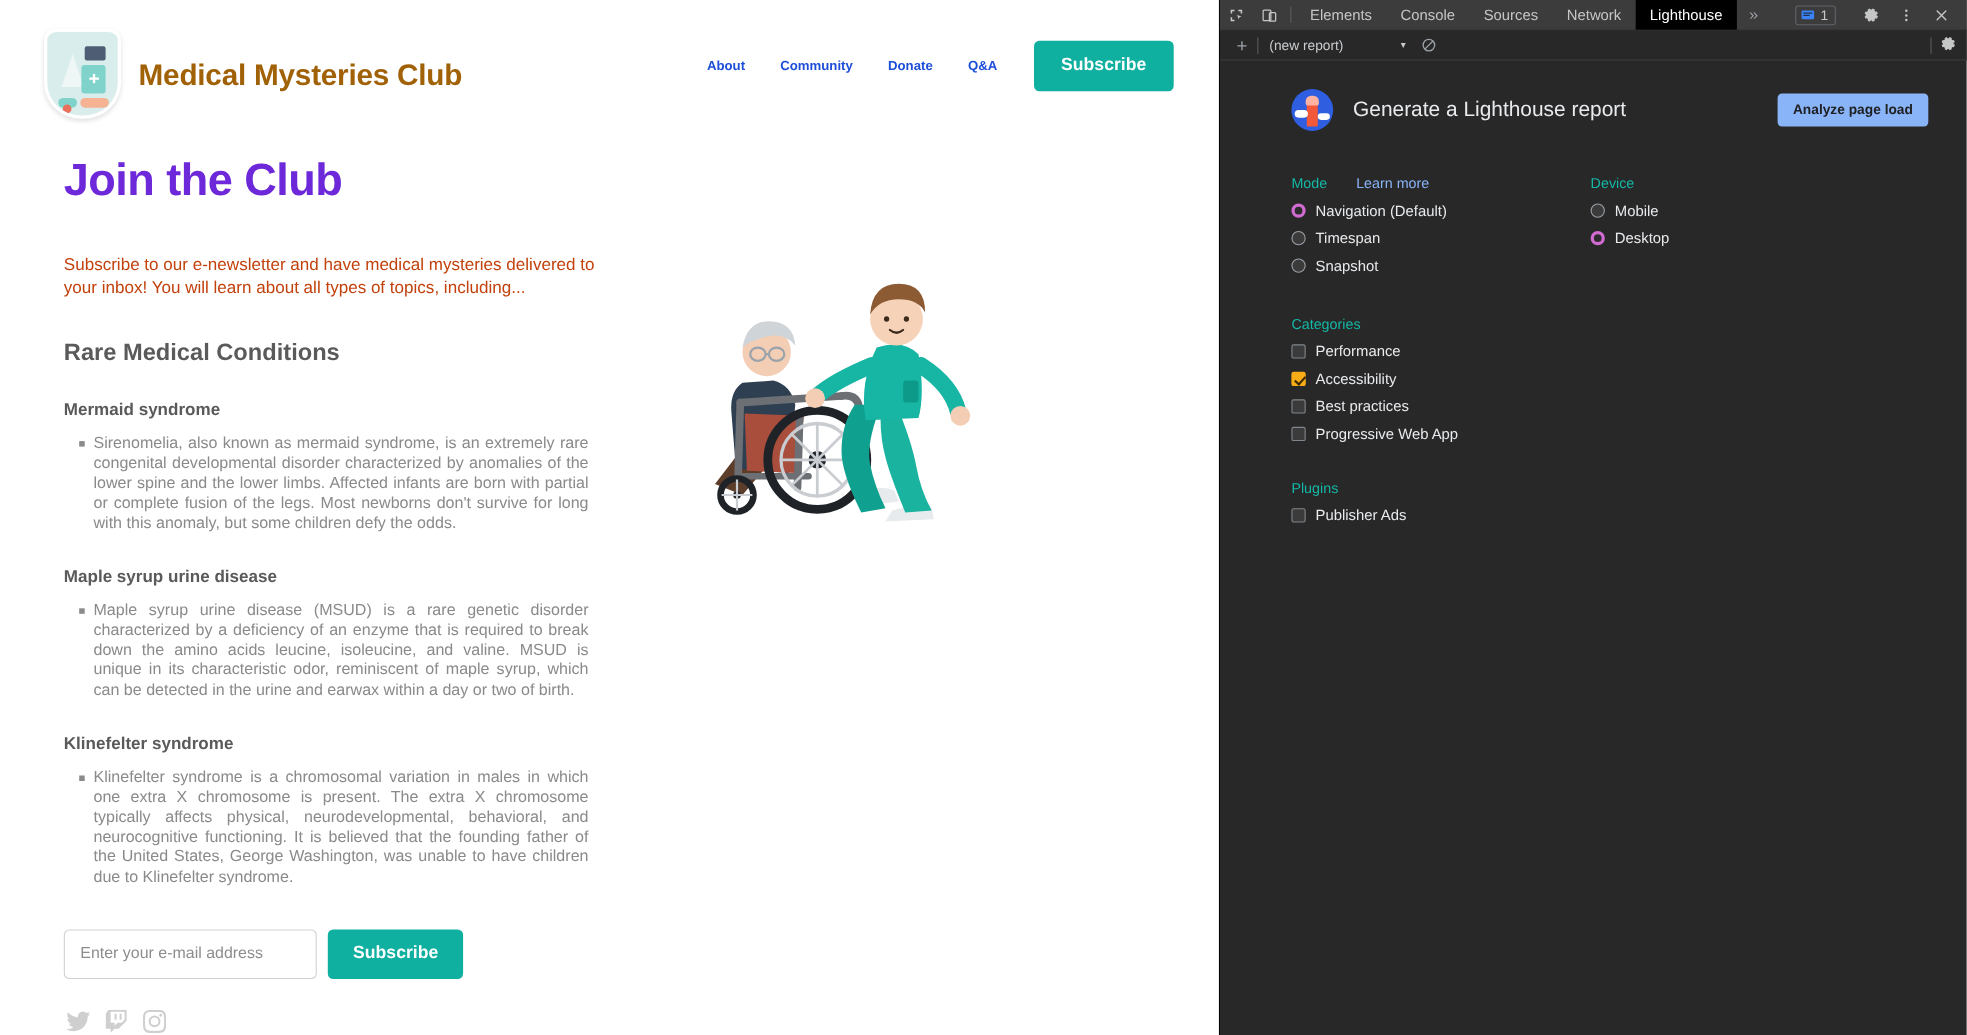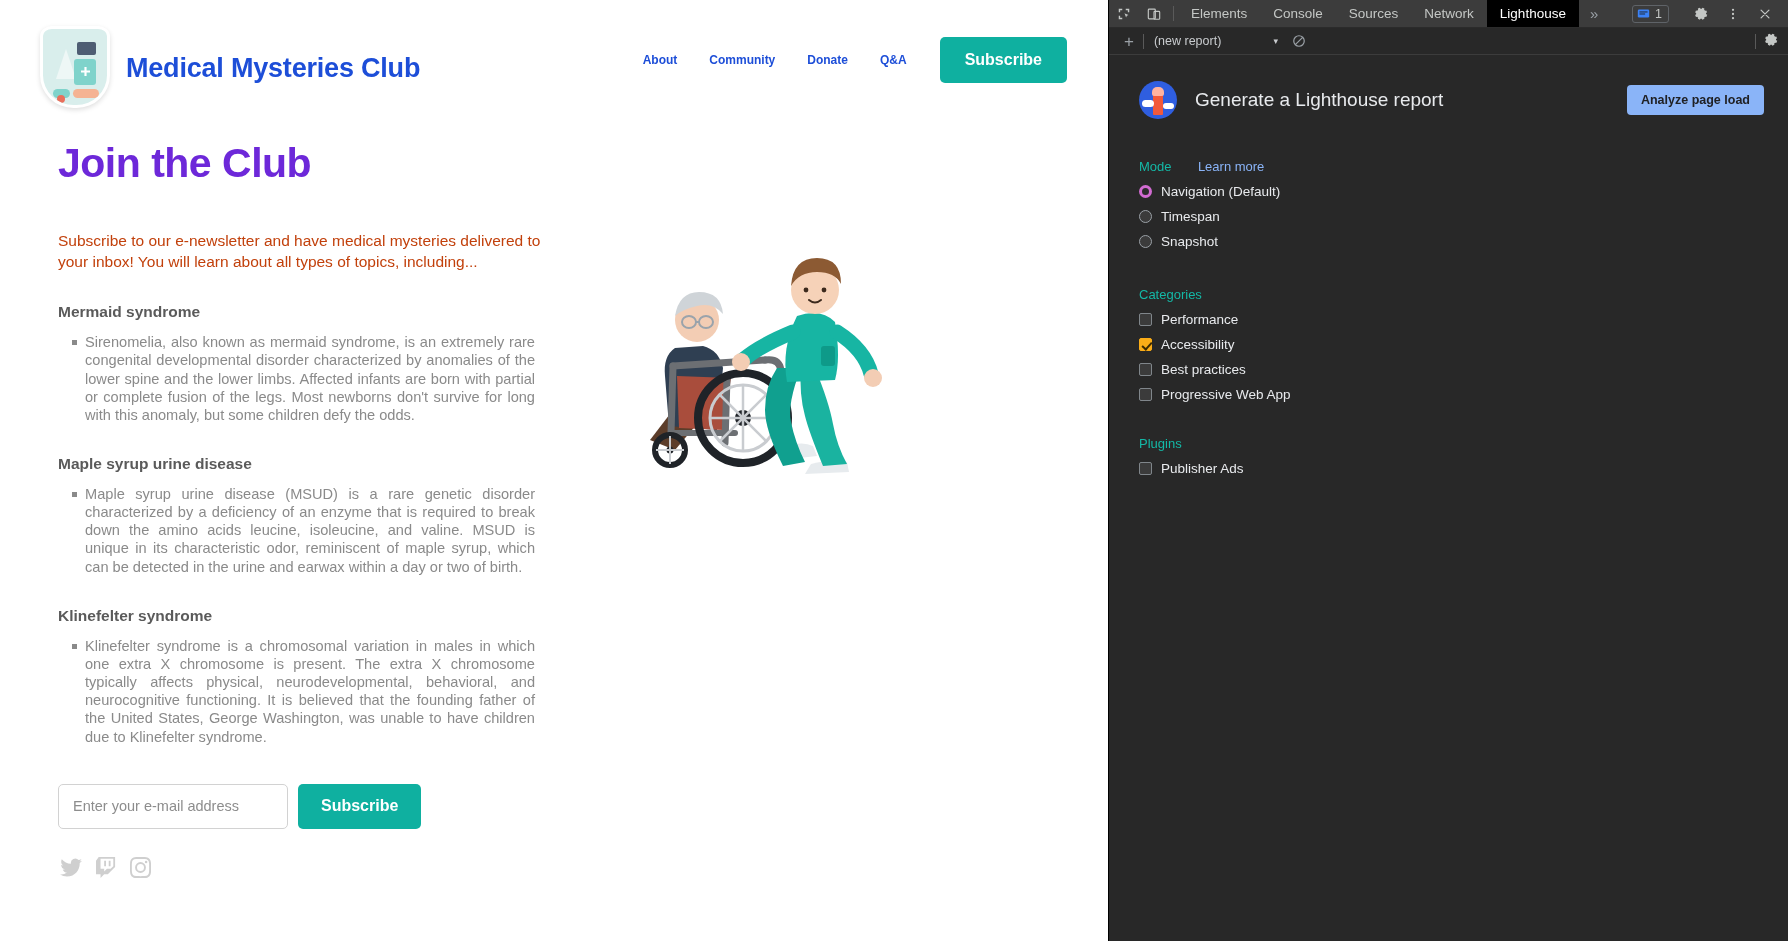--- a/index.html
+++ b/index.html
@@ -70,21 +70,21 @@
   }
   .shield .pill2 {
     position:absolute; left:10px; top:60px; width:17px; height:9px;
     border-radius:5px; background:#7fd3cb;
   }
   .shield .dot-red {
     position:absolute; left:14px; top:66px; width:8px; height:8px;
     border-radius:50%; background:#e8705c;
   }
   .brand-title {
-    color: #1d4ed8;
+    color: #a16207;
     font-size: 27px;
     font-weight: 700;
     letter-spacing: -0.2px;
     white-space: nowrap;
   }
   .nav {
     margin-left: auto;
     display: flex;
     align-items: center;
     gap: 0;
@@ -285,21 +285,21 @@
   .report-select {
     display:flex; align-items:center; justify-content:space-between;
     min-width: 140px; padding: 0 6px 0 10px;
     color:#c9cccf; font-size:12.5px; cursor:pointer;
   }
   .caret { font-size: 9px; color:#c9cccf; margin-left: 26px;}
   .clear-btn { padding: 0 8px; cursor:pointer; display:flex; align-items:center;}
   .gear-right { margin-left:auto; display:flex; align-items:center; padding-right:9px; gap:8px;}
 
   
-  .lh-body { flex: 1; padding: 26px 0 0 0; overflow:hidden; }
+  .lh-body { flex: 1; padding: 26px 11px 0 0; overflow:hidden;margin-left:35px; }
   .lh-head {
     display: flex; align-items: center;
     padding: 0 24px 0 30px;
   }
   .lh-logo {
     width: 38px; height: 38px; border-radius: 50%;
     background: #2f5ee0;
     position: relative; overflow:hidden;
     flex: 0 0 auto;
   }
@@ -423,20 +423,21 @@
         <span class="nav-link">Donate</span>
         <span class="nav-link">Q&amp;A</span>
         <button class="nav-cta">Subscribe</button>
       </div>
     </div>
 
     <div class="page-body">
       <div class="col-left">
         <h1 class="page-title">Join the Club</h1>
         <p class="intro">Subscribe to our e-newsletter and have medical mysteries delivered to your inbox! You will learn about all types of topics, including...</p>
+        <h2 class="section-title">Rare Medical Conditions</h2>
 
         <h3 class="item-title">Mermaid syndrome</h3>
         <ul class="bullets">
           <li>Sirenomelia, also known as mermaid syndrome, is an extremely rare congenital developmental disorder characterized by anomalies of the lower spine and the lower limbs. Affected infants are born with partial or complete fusion of the legs. Most newborns don't survive for long with this anomaly, but some children defy the odds.</li>
         </ul>
 
         <h3 class="item-title">Maple syrup urine disease</h3>
         <ul class="bullets">
           <li>Maple syrup urine disease (MSUD) is a rare genetic disorder characterized by a deficiency of an enzyme that is required to break down the amino acids leucine, isoleucine, and valine. MSUD is unique in its characteristic odor, reminiscent of maple syrup, which can be detected in the urine and earwax within a day or two of birth.</li>
         </ul>
@@ -635,20 +636,33 @@
           <div class="optrow">
             <span class="radio"></span>
             <span class="lbl">Timespan</span>
           </div>
           <div class="optrow">
             <span class="radio"></span>
             <span class="lbl">Snapshot</span>
           </div>
         </div>
 
+        <div class="lh-col-device">
+          <div>
+            <span class="grouplabel">Device</span>
+          </div>
+          <div class="optrow">
+            <span class="radio"></span>
+            <span class="lbl">Mobile</span>
+          </div>
+          <div class="optrow">
+            <span class="radio checked"></span>
+            <span class="lbl">Desktop</span>
+          </div>
+        </div>
       </div>
 
       <div class="block-cats">
         <div class="grouplabel">Categories</div>
         <div class="optrow">
           <span class="checkbox"></span>
           <span class="lbl">Performance</span>
         </div>
         <div class="optrow">
           <span class="checkbox checked"></span>

